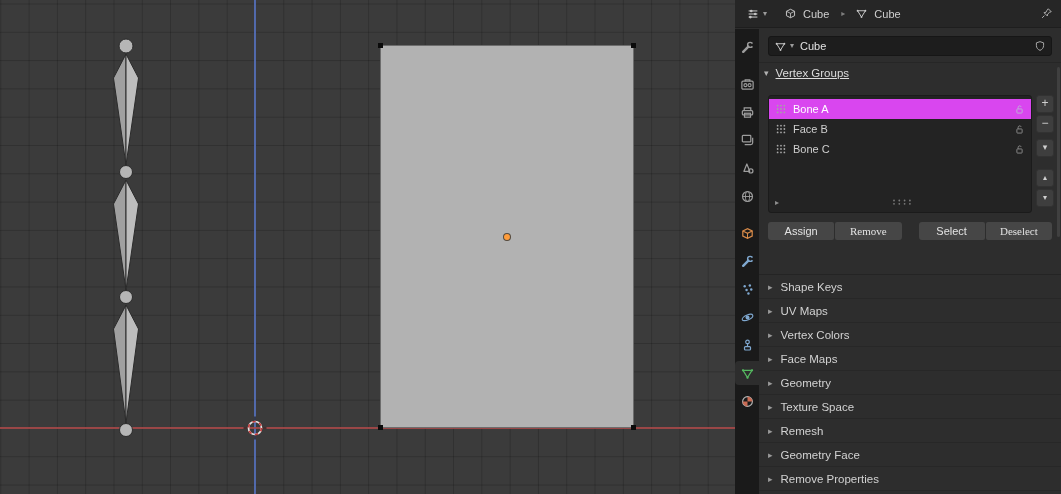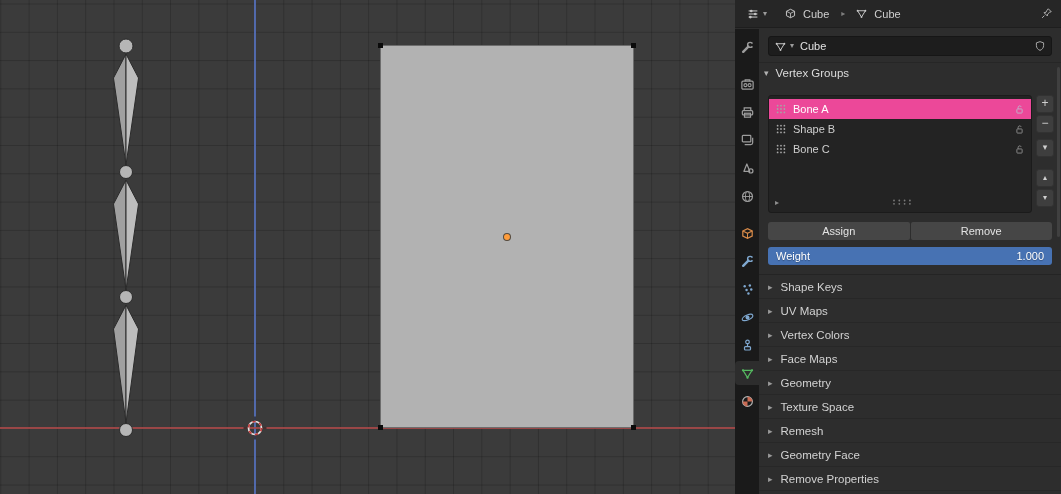--- a/index.html
+++ b/index.html
@@ -41,43 +41,43 @@
   .props-body{position:absolute;left:24px;top:29px;width:302px;height:465px;background:#2d2d2d;}
   .divider{position:absolute;left:0;top:33px;width:302px;height:1px;background:#262626;}
 
   .datablock{position:absolute;left:9px;top:7px;width:284px;height:20px;background:#1d1d1d;
     border:1px solid #161616;border-radius:3px;display:flex;align-items:center;box-sizing:border-box;
     padding:0 5px;gap:3px;}
   .datablock .name{flex:1;font-size:11px;color:#e2e2e2;padding-left:3px;}
 
   .vg-header{position:absolute;left:5px;top:38px;display:flex;align-items:center;gap:7px;}
   .vg-caret{font-size:9px;color:#b2b2b2;}
-  .vg-title{font-size:11.5px;color:#dcdcdc;}
+  .vg-title{font-size:11.5px;color:#dcdcdc;text-decoration:underline;}
 
   .vg-list{position:absolute;left:9px;top:66px;width:264px;height:118px;background:#232323;
     border:1px solid #1b1b1b;border-radius:3px;box-sizing:border-box;padding-top:3px;}
   .vg-row{height:20px;display:flex;align-items:center;padding:0 6px;gap:6px;font-size:11px;color:#cfcfcf;}
-  .vg-row.selected{background:#ec4899;color:#fff;}
+  .vg-row.selected{background:#d946ef;color:#fff;}
   .vg-row .lock{margin-left:auto;display:flex;}
   .vg-footer{position:absolute;left:6px;right:6px;bottom:3px;height:14px;display:flex;align-items:center;}
   .vg-footer .fcaret{font-size:8px;color:#8f8f8f;}
   .vg-footer .grip{margin:0 auto;display:flex;}
 
   .side-btn{position:absolute;left:277px;width:18px;height:18px;background:#3e3e3e;border:1px solid #323232;
     border-radius:3px;color:#cfcfcf;text-align:center;box-sizing:border-box;font-size:12px;line-height:15px;}
   .side-btn.s-plus{top:66px}.side-btn.s-minus{top:86px}
   .side-btn.s-spec{top:110px;font-size:9px;}
   .side-btn.s-up{top:140px;font-size:8px;}.side-btn.s-down{top:160px;font-size:8px;}
 
   .actions{position:absolute;left:9px;top:193px;width:284px;height:18px;display:flex;gap:17px;}
   .agroup{flex:1;display:flex;gap:1px;}
   .abtn{flex:1;background:#464646;color:#e3e3e3;font-size:11px;display:flex;align-items:center;
         justify-content:center;border-radius:2px;}
   .agroup .abtn:first-child{border-radius:3px 2px 2px 3px;}
-  .agroup .abtn:last-child{border-radius:2px 3px 3px 2px;}
+  .agroup .abtn:last-child{border-radius:2px 3px 3px 2px;font-family:Liberation Serif, serif;}
 
   .weight{position:absolute;left:9px;top:218px;width:284px;height:18px;background:#4772b3;border-radius:3px;
     display:flex;align-items:center;justify-content:space-between;padding:0 8px;box-sizing:border-box;
     font-size:11px;color:#fff;text-shadow:0 1px 1px rgba(0,0,0,.3);}
 
   .panel-rows{position:absolute;left:0;top:245px;width:302px;border-top:1px solid #242424;}
   .prow{height:23px;display:flex;align-items:center;padding-left:9px;gap:8px;
         border-bottom:1px solid #272727;font-size:11.5px;color:#d2d2d2;background:#2d2d2d;}
   .prow .pcaret{font-size:9px;color:#9a9a9a;}
 
@@ -333,21 +333,21 @@
                 <circle cx="8" cy="3.5" r="1.2"></circle>
                 <circle cx="12.5" cy="3.5" r="1.2"></circle>
                 <circle cx="3.5" cy="8" r="1.2"></circle>
                 <circle cx="8" cy="8" r="1.2"></circle>
                 <circle cx="12.5" cy="8" r="1.2"></circle>
                 <circle cx="3.5" cy="12.5" r="1.2"></circle>
                 <circle cx="8" cy="12.5" r="1.2"></circle>
                 <circle cx="12.5" cy="12.5" r="1.2"></circle>
               </g>
           </svg>
-          <span>Shape B</span>
+          <span>Face B</span>
           <span class="lock">
             <svg viewBox="0 0 16 16" width="11" height="11">
               <rect x="4.2" y="7.2" width="7.6" height="6" rx="1" fill="none" stroke="#9a9a9a" stroke-width="1.2"></rect>
               <path d="M6 7V5a2.3 2.3 0 0 1 4.4-.9" fill="none" stroke="#9a9a9a" stroke-width="1.2"></path>
             </svg>
           </span>
         </div>
         <div class="vg-row">
           <svg viewBox="0 0 16 16" width="12" height="12">
             <g fill="#a5a5a5">
@@ -393,26 +393,26 @@
       <div class="side-btn s-minus">−</div>
       <div class="side-btn s-spec">▾</div>
       <div class="side-btn s-up">▴</div>
       <div class="side-btn s-down">▾</div>
 
       <div class="actions">
         <div class="agroup">
           <div class="abtn">Assign</div>
           <div class="abtn">Remove</div>
         </div>
-      </div>
-
-      <div class="weight">
-        <span>Weight</span>
-        <span>1.000</span>
-      </div>
+        <div class="agroup">
+          <div class="abtn">Select</div>
+          <div class="abtn">Deselect</div>
+        </div>
+      </div>
+
 
       <div class="panel-rows">
         <div class="prow">
             <span class="pcaret">▸</span>
             <span>Shape Keys</span>
           </div>
         <div class="prow">
             <span class="pcaret">▸</span>
             <span>UV Maps</span>
           </div>

